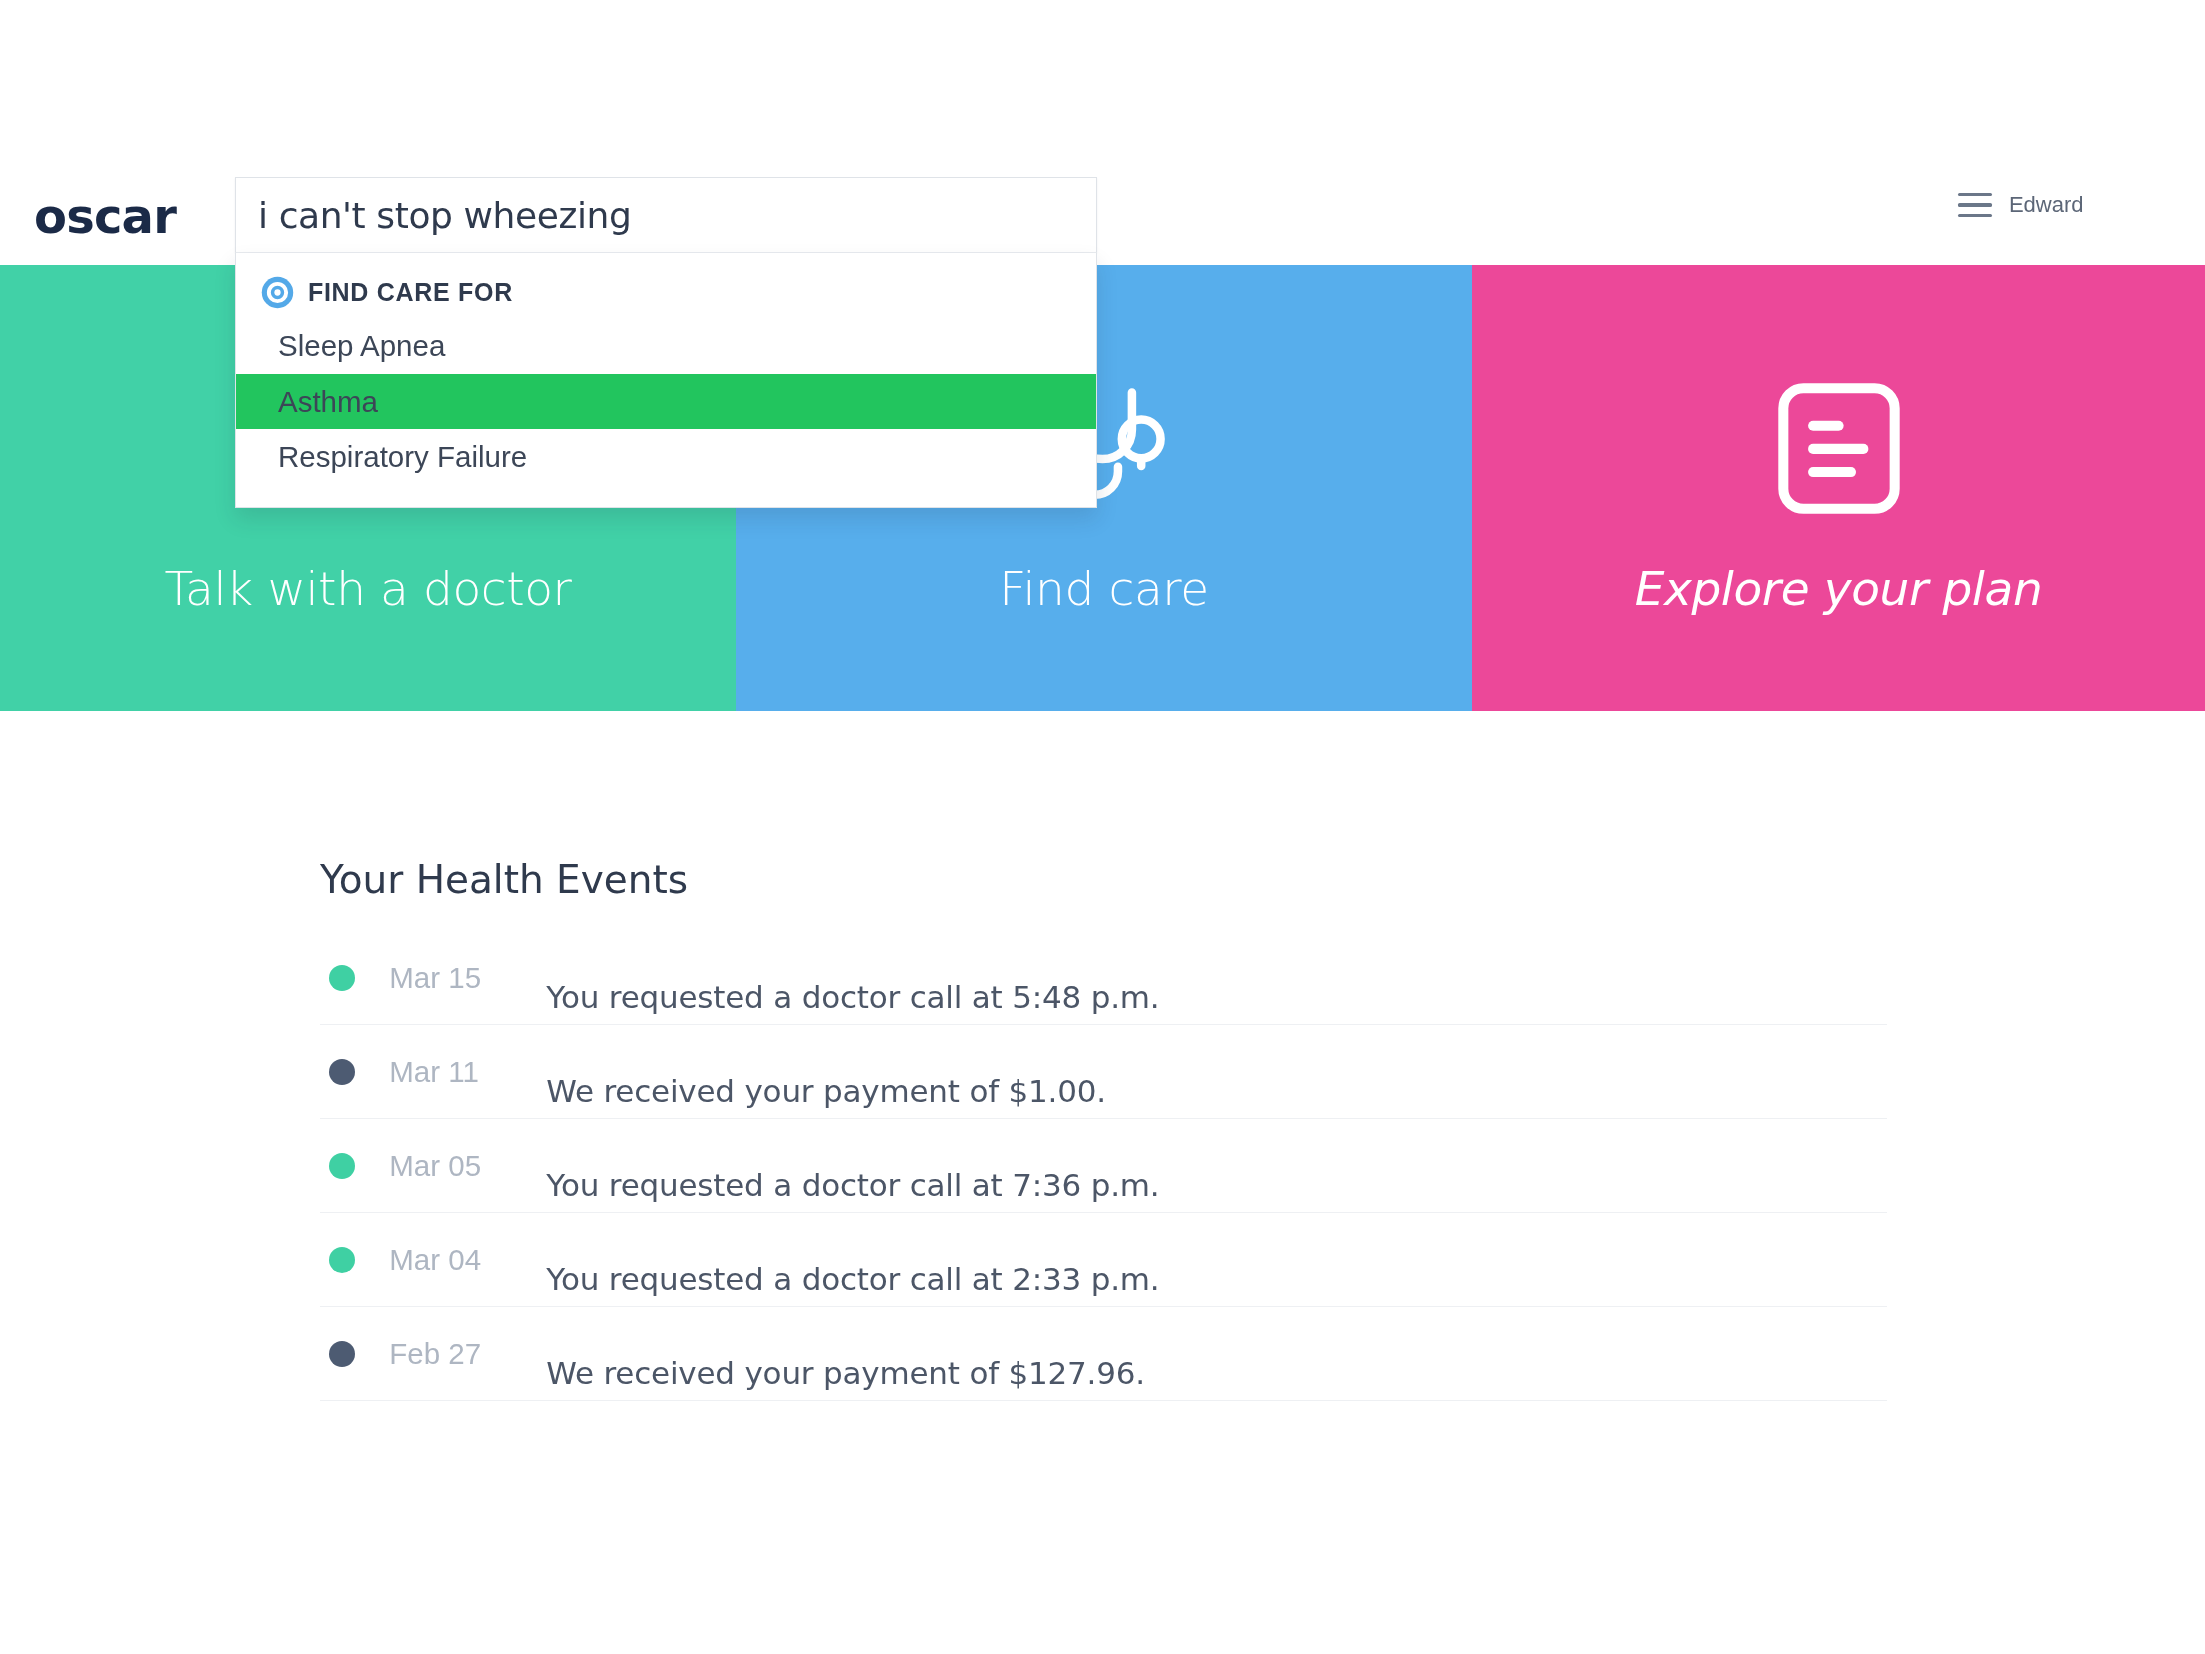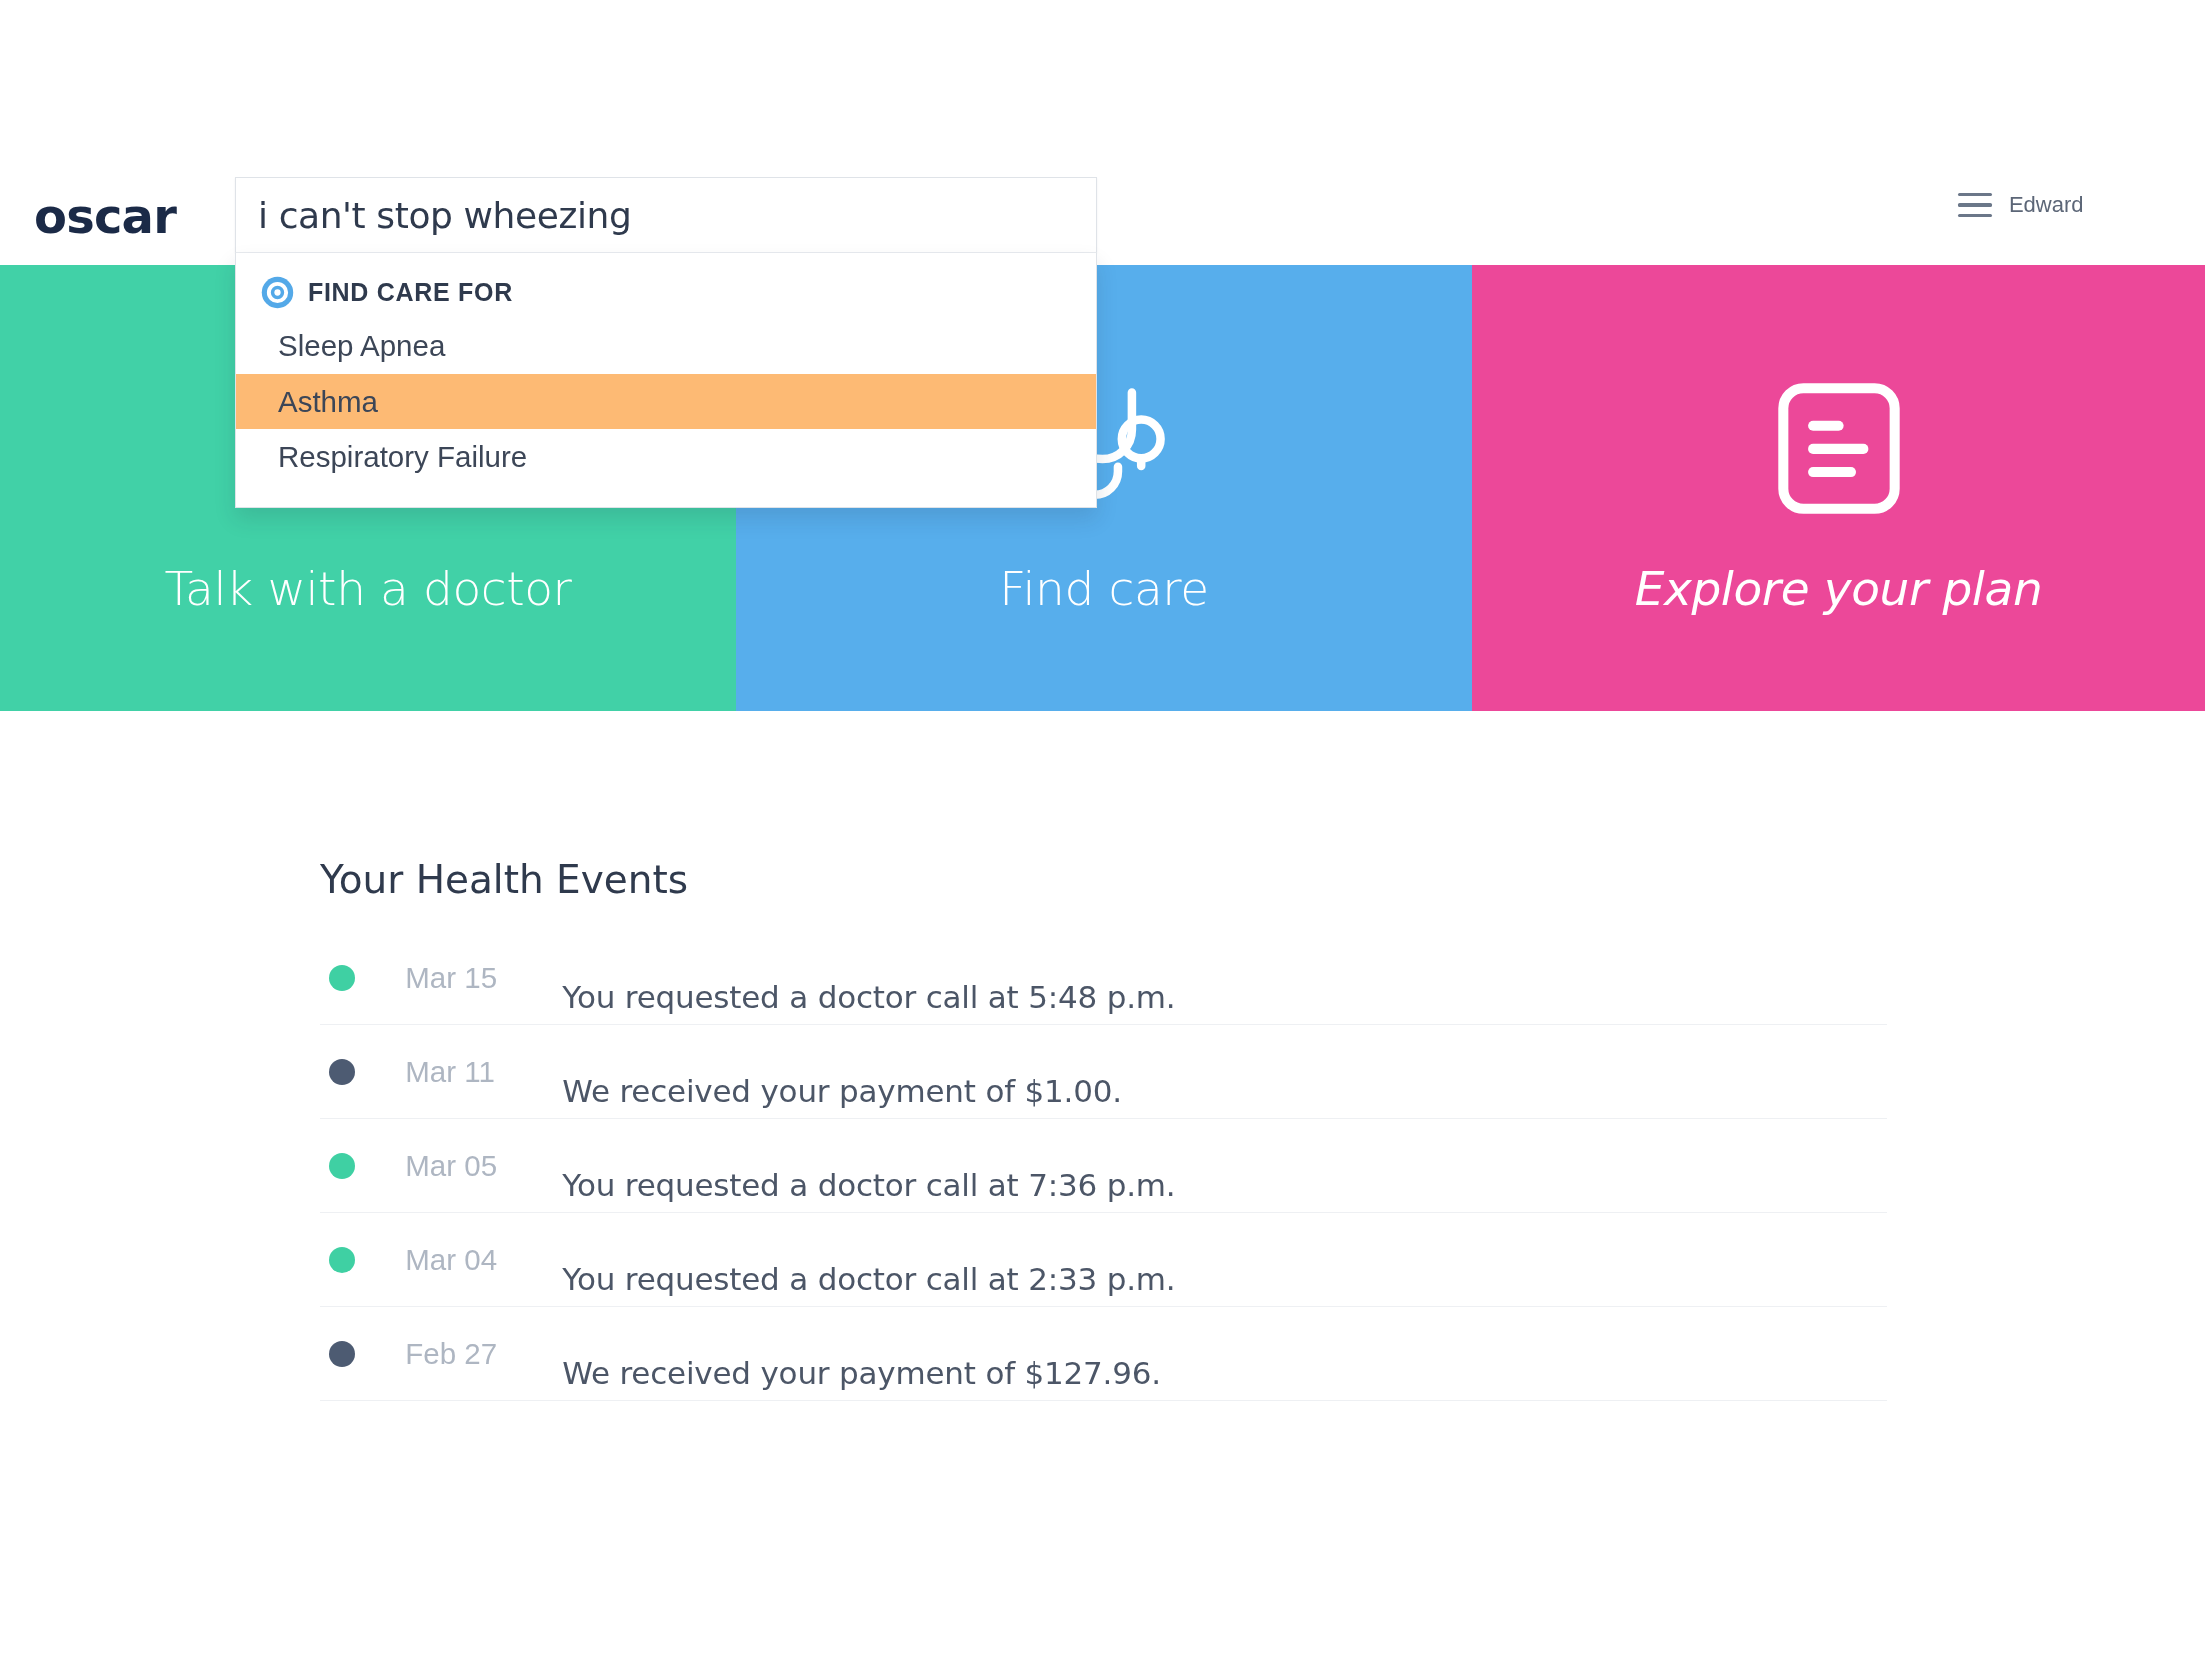--- a/index.html
+++ b/index.html
@@ -58,21 +58,21 @@
   .dd-head-label {
     font-size: 25px; font-weight: 700; letter-spacing: 0.7px;
     color: #2f3a4d; font-family: "Liberation Sans", sans-serif;
   }
   .target-icon { width: 33px; height: 33px; flex: 0 0 auto; }
   .dd-item {
     padding: 7.8px 0 7.8px 42px; font-size: 29.5px; color: #3c4657;
     font-family: "Liberation Sans", sans-serif; cursor: pointer;
     line-height: 1.35;
   }
-  .dd-item.active { background: #fdba74; }
+  .dd-item.active { background: #22c55e; }
 
   
   .tiles { position: absolute; left: 0; top: 265px; width: 2205px; height: 446px; display: flex; justify-content: flex-end; }
   .tile {
     position: relative; height: 446px; cursor: pointer;
     display: flex; flex-direction: column; align-items: center; justify-content: flex-end;
     padding-bottom: 95px;
   }
   .tile-talk { width: 736px; background: #41d1a7; }
   .tile-find { width: 736px; background: #57aeec; }
@@ -91,21 +91,21 @@
     font-size: 39px; color: #2f3a4d; font-weight: 400;
     font-family: "DejaVu Sans", sans-serif;
   }
   .events-list { position: absolute; left: 320px; top: 133px; width: 1567px; }
   .event-row {
     display: flex; align-items: center; height: 94px;
     border-bottom: 1.6px solid #eef0f3;
   }
   .event-dot { width: 26px; height: 26px; border-radius: 50%; flex: 0 0 auto; margin-left: 9.3px; }
   .event-date {
-    width: 128px; margin-left: 50px; flex: 0 0 auto;
+    width: 128px; margin-left: 34px; flex: 0 0 auto;
     font-size: 29.5px; color: #aeb6c2;
     font-family: "Liberation Sans", sans-serif;
   }
   .event-text {
     font-size: 31px; color: #4c5667; margin-left: 29px;
     font-family: "DejaVu Sans", sans-serif; letter-spacing: -0.2px; margin-top: 38px;
   }
 </style>
 </head>
 <body>

